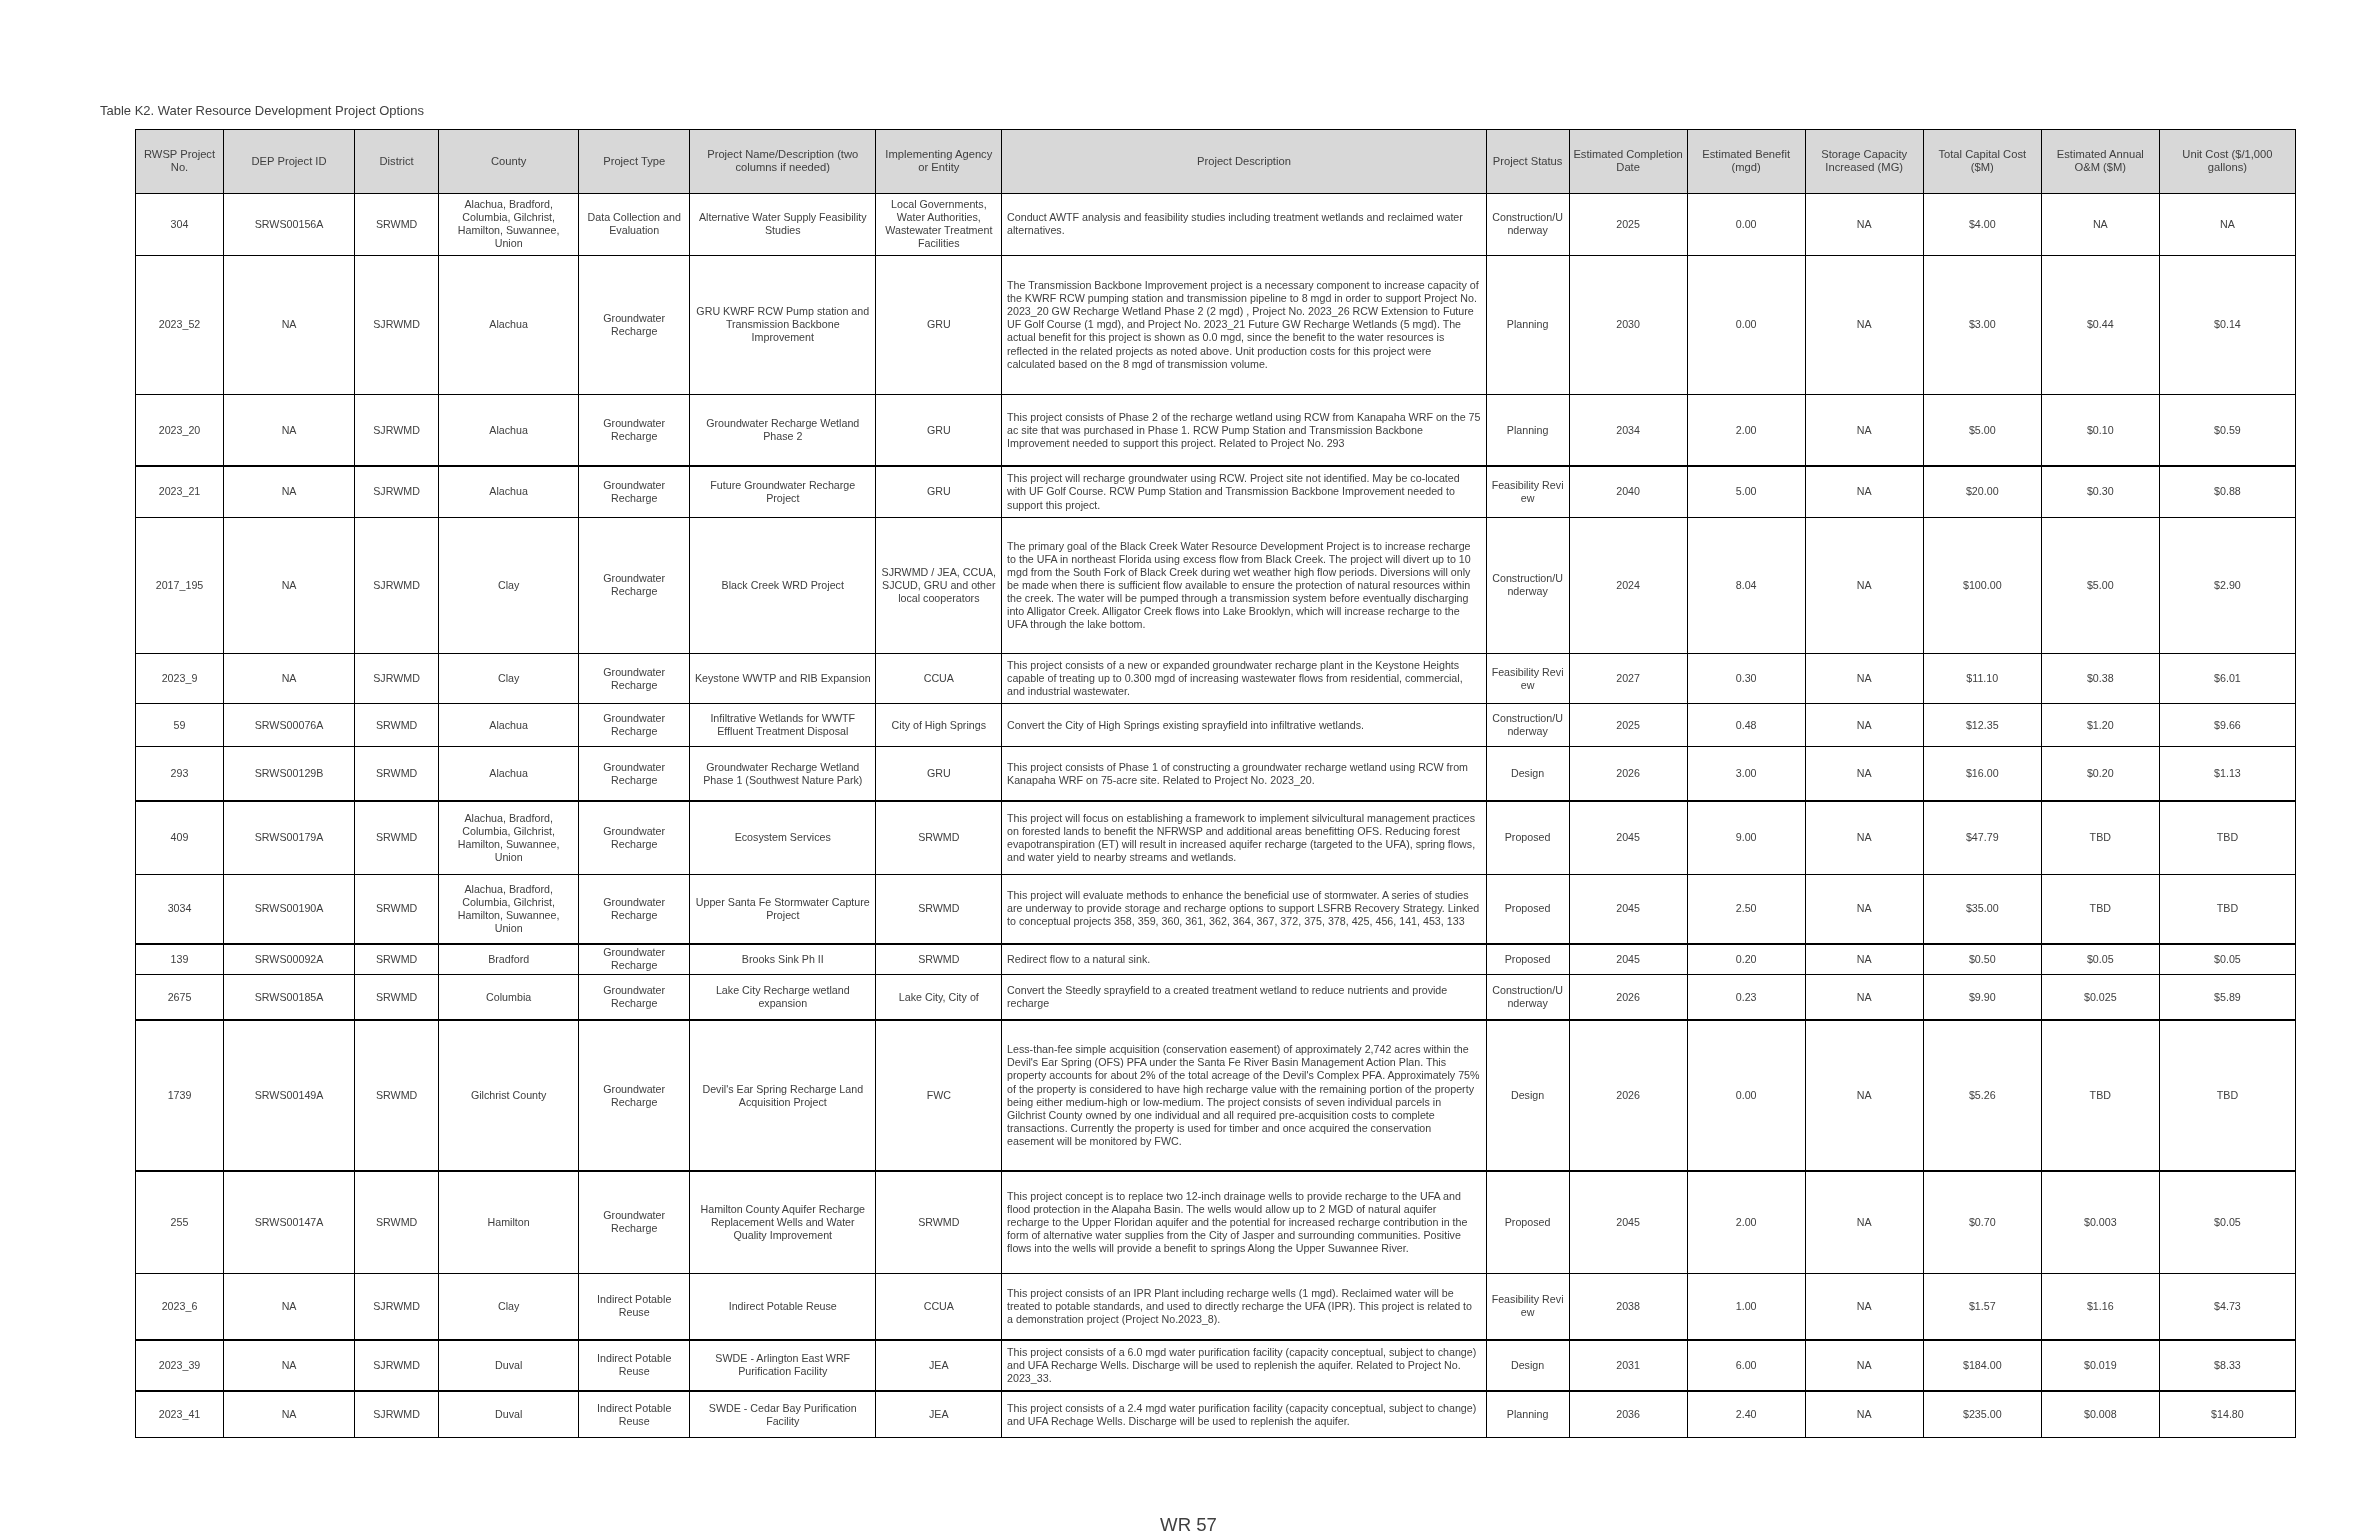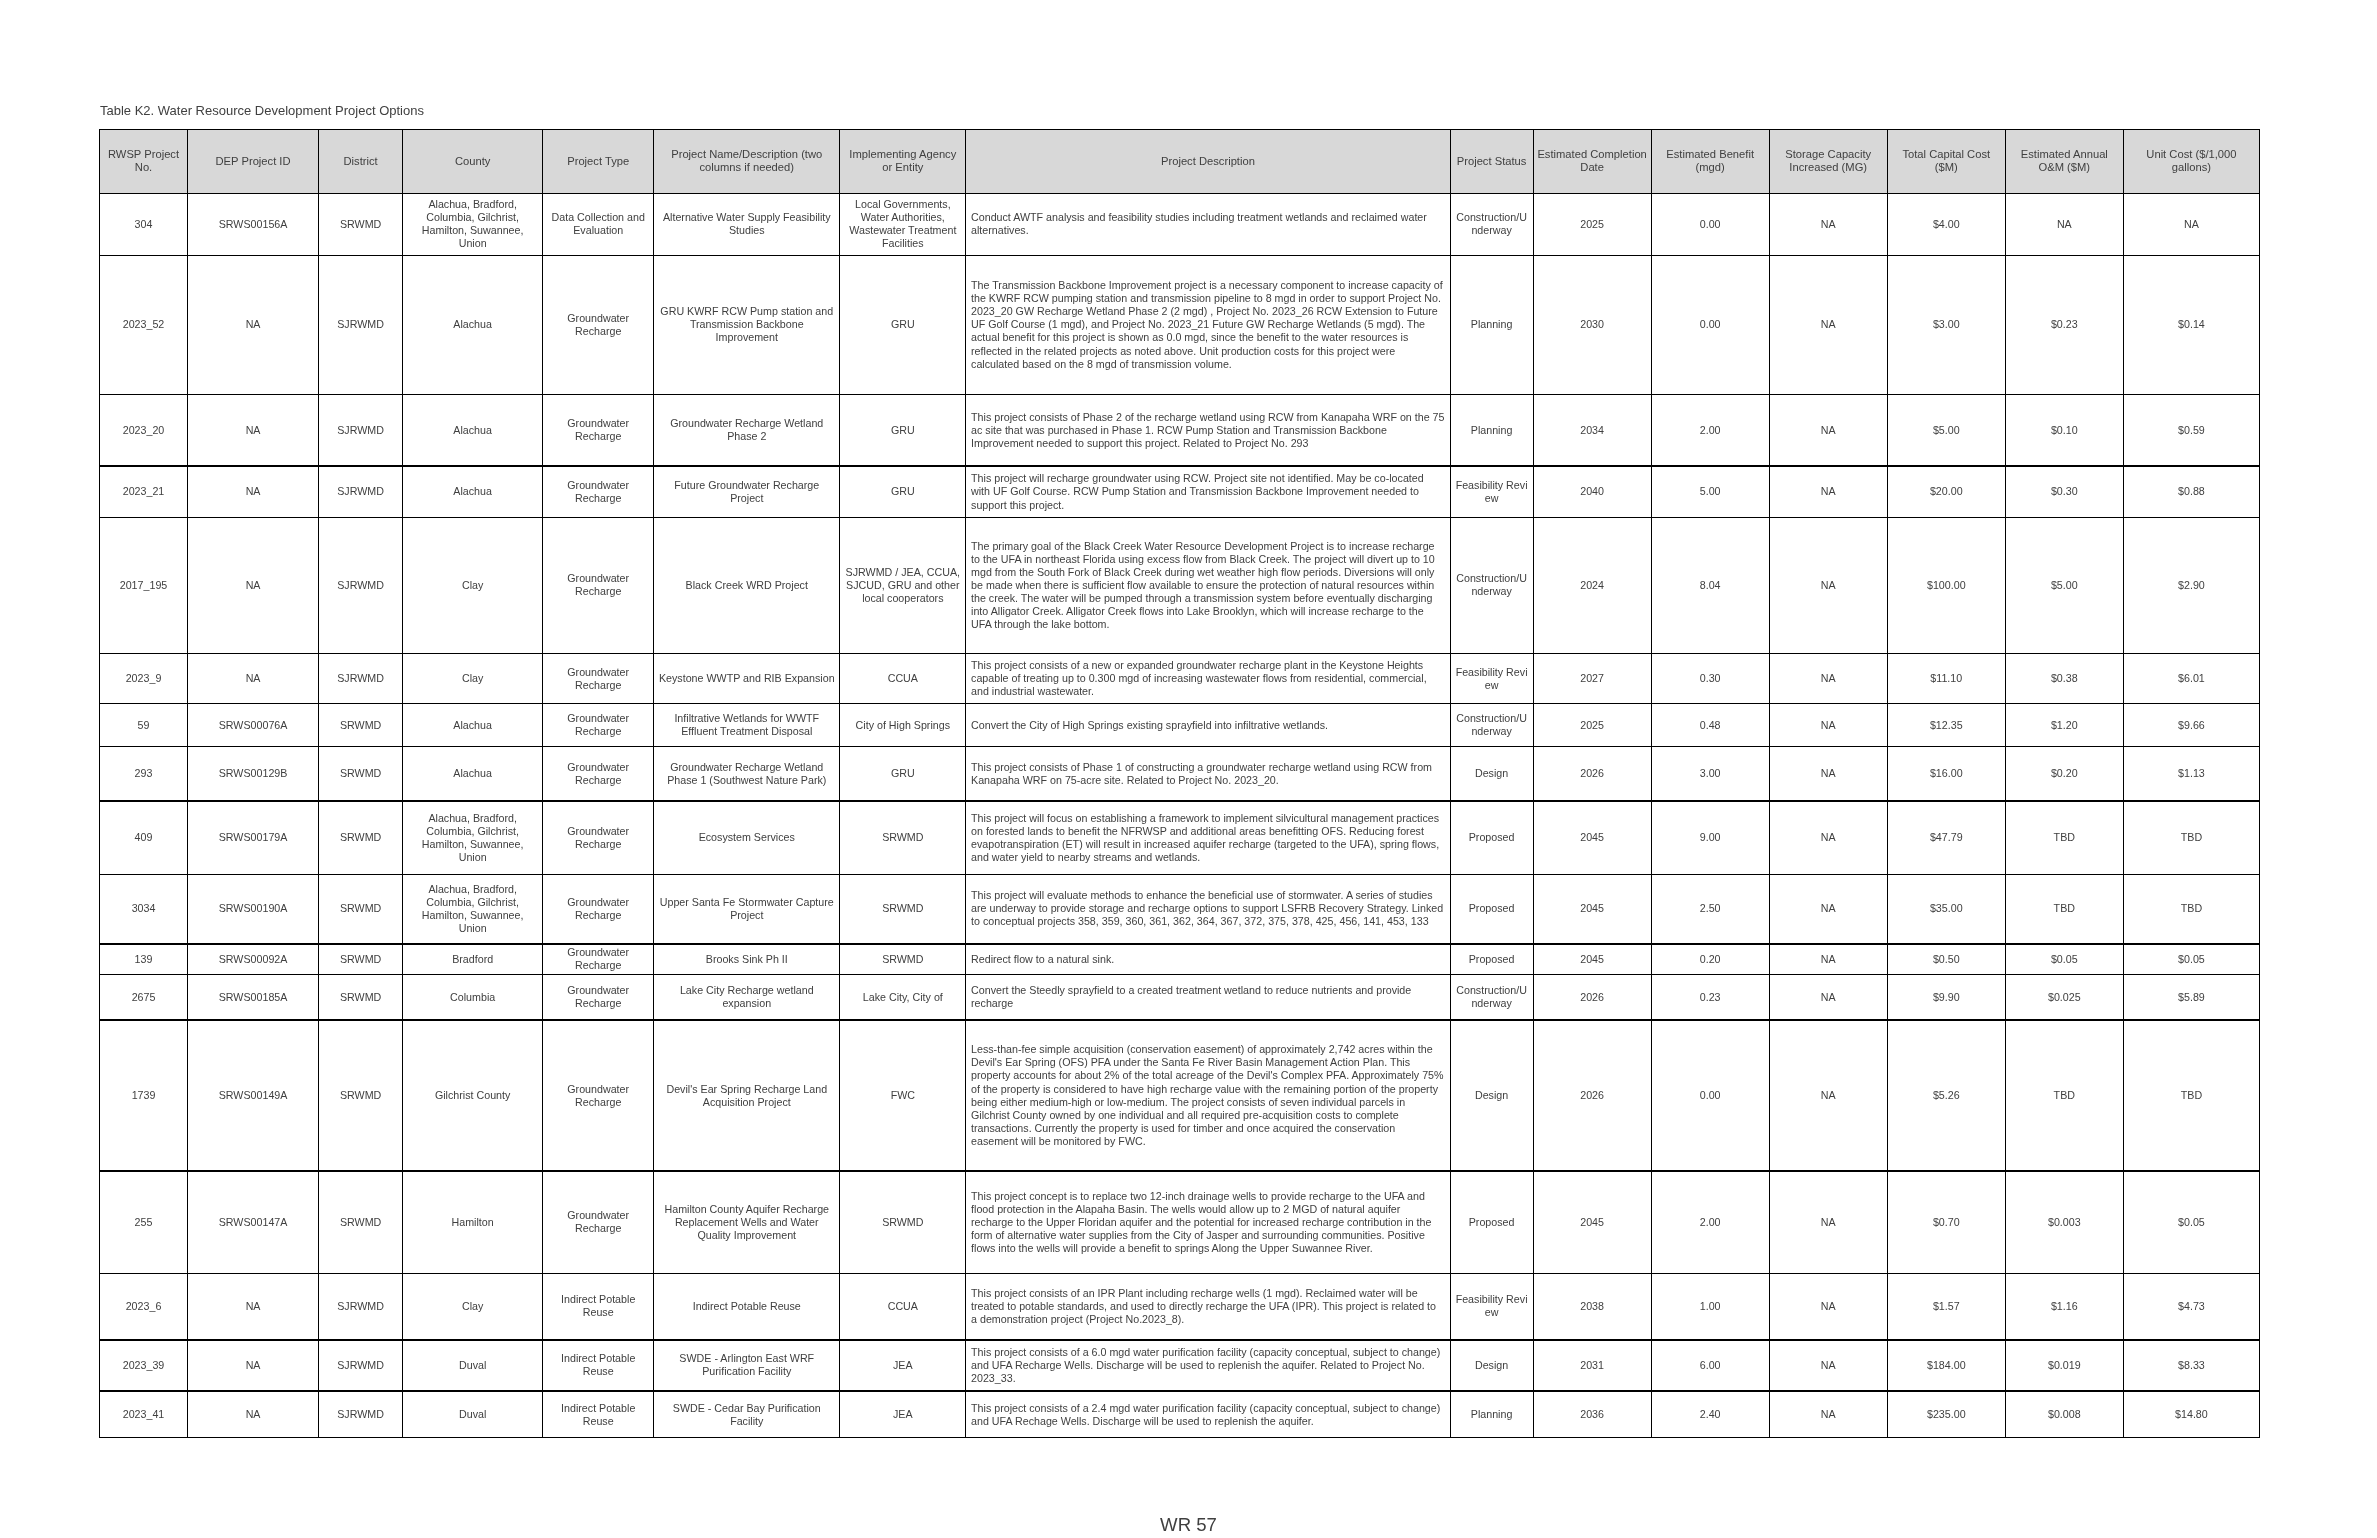--- a/index.html
+++ b/index.html
@@ -18,21 +18,21 @@
     border:0.9px solid #000; font-size:10.7px; line-height:1.22;
     text-align:center; vertical-align:middle; padding:0.9px 3.7px;
     word-wrap:break-word;
   }
   table.k2 th {
     background:#d8d8d8; font-weight:normal; height:61px; font-size:11.2px;
   }
   table.k2 td.desc { text-align:left; padding:0.9px 4.7px; }
   table.k2 td.status { word-break:break-all; }
   table.k2 tr.thick > td { border-bottom-width:2.8px; }
-  table.k2 { border:1.4px solid #000; }
+  table.k2 { border:1.4px solid #000;margin-left:36px; }
   .footer {
     position:absolute; left:0; top:1482px; width:100%;
     text-align:center; font-size:18.6px;margin-top:32px;
   }
 </style>
 </head>
 <body>
 
 <div class="page">
   <div class="title">Table K2. Water Resource Development Project Options</div>
@@ -99,21 +99,21 @@
           <td>Alachua</td>
           <td>Groundwater Recharge</td>
           <td>GRU KWRF RCW Pump station and Transmission Backbone Improvement</td>
           <td>GRU</td>
           <td class="desc">The Transmission Backbone Improvement project is a necessary component to increase capacity of the KWRF RCW pumping station and transmission pipeline to 8 mgd in order to support Project No. 2023_20 GW Recharge Wetland Phase 2 (2 mgd) , Project No. 2023_26 RCW Extension to Future UF Golf Course (1 mgd), and Project No. 2023_21 Future GW Recharge Wetlands (5 mgd). The actual benefit for this project is shown as 0.0 mgd, since the benefit to the water resources is reflected in the related projects as noted above. Unit production costs for this project were calculated based on the 8 mgd of transmission volume.</td>
           <td class="status">Planning</td>
           <td>2030</td>
           <td>0.00</td>
           <td>NA</td>
           <td>$3.00</td>
-          <td>$0.23</td>
+          <td>$0.44</td>
           <td>$0.14</td>
         </tr>
         <tr class="thick">
           <td style="height: 68px;">2023_20</td>
           <td>NA</td>
           <td>SJRWMD</td>
           <td>Alachua</td>
           <td>Groundwater Recharge</td>
           <td>Groundwater Recharge Wetland Phase 2</td>
           <td>GRU</td>

